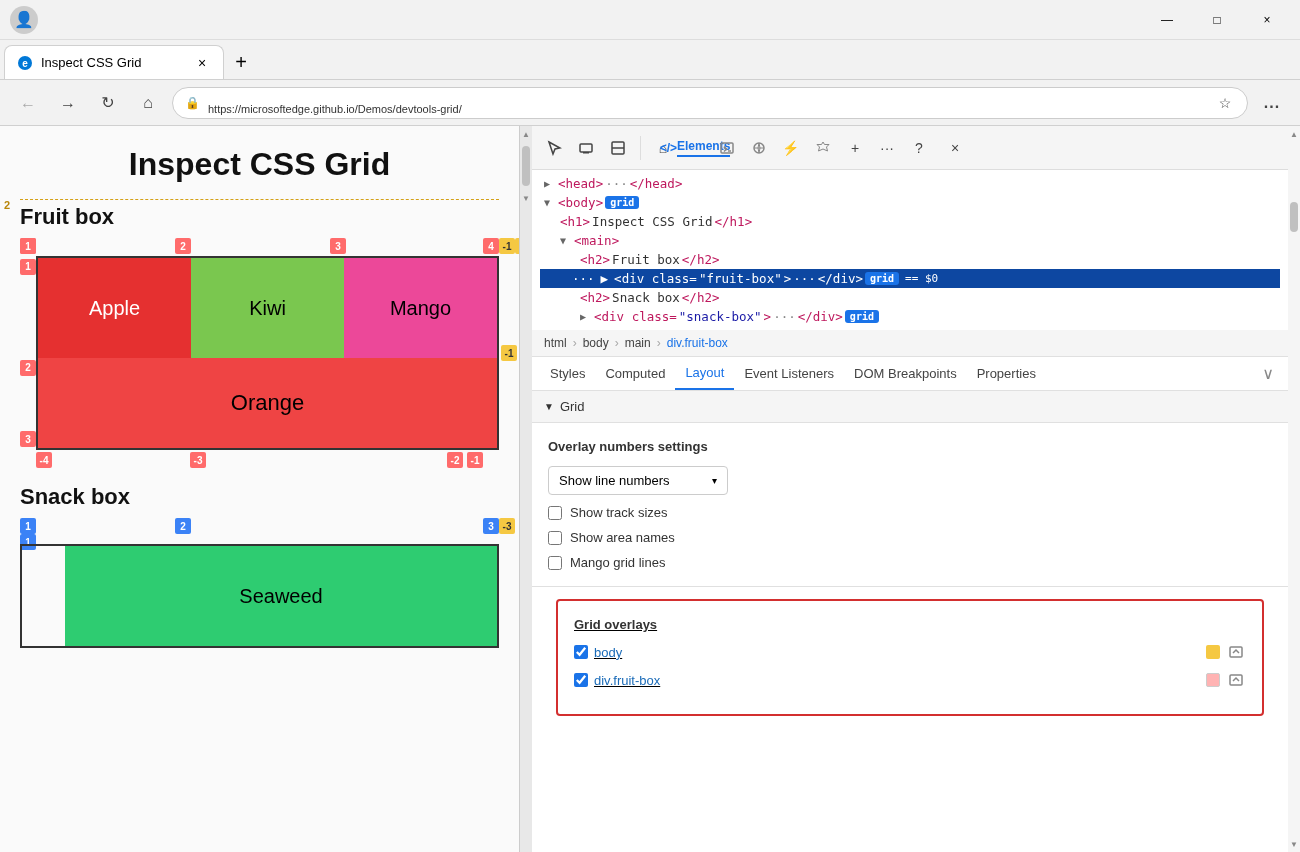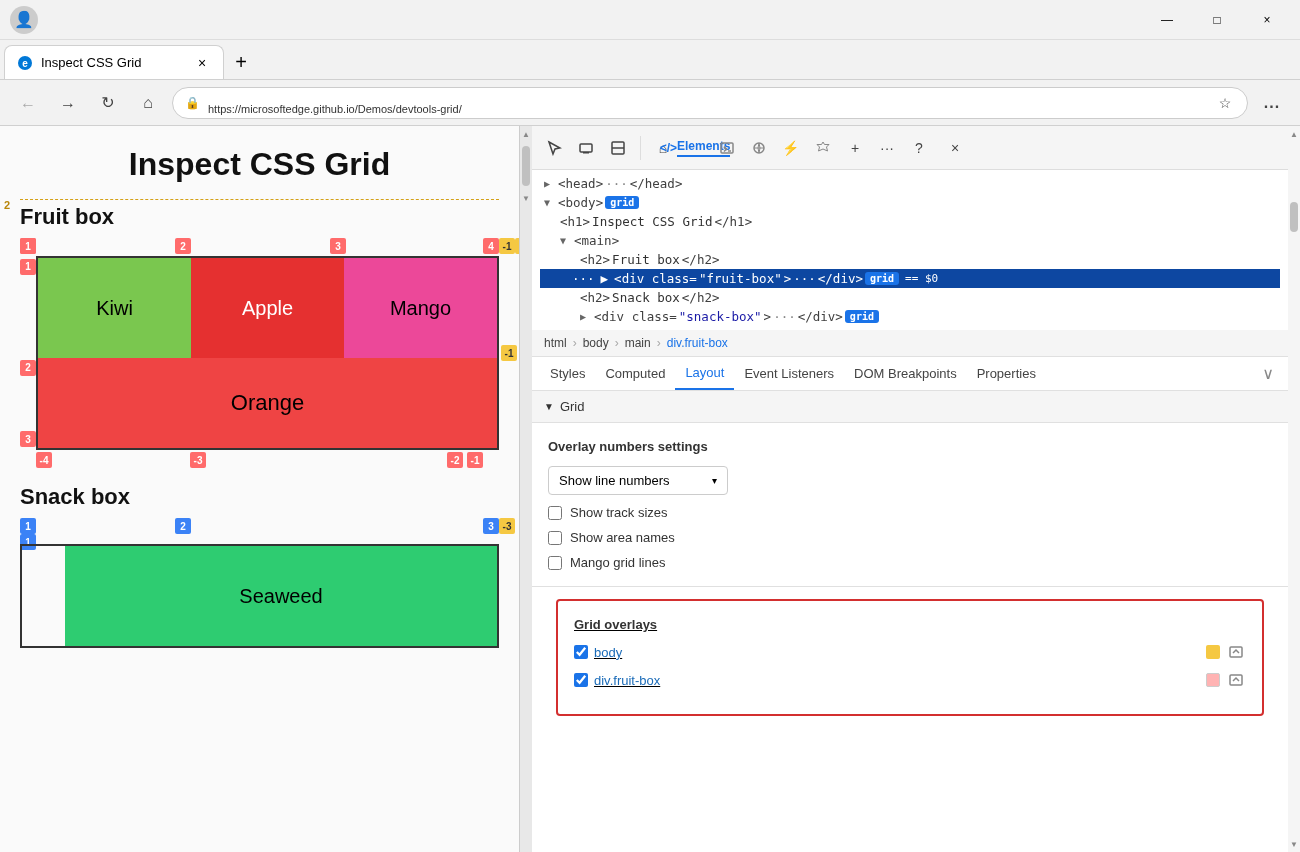--- a/index.html
+++ b/index.html
@@ -74,21 +74,21 @@
       display: flex; align-items: center; background: #f5f5f5; border-bottom: 1px solid #ddd;
       padding: 4px 8px; gap: 4px; height: 44px;
     }
     .dt-btn { width: 28px; height: 28px; border: none; background: transparent; cursor: pointer; border-radius: 4px; font-size: 14px; display: flex; align-items: center; justify-content: center; color: #444; }
 
     
     .dom-tree { font-family: 'Consolas', monospace; font-size: 12.5px; padding: 4px 8px; background: white; }
     .dom-line { padding: 2px 4px; display: flex; align-items: center; gap: 2px; cursor: default; }
     .dom-line.selected { background: #0d47a1; color: white; }
     .dom-line.selected span { color: white !important; }
-    .dom-tag { color: #404040; }
+    .dom-tag { color: #be185d; }
     .dom-attr { color: #1a1aa6; }
     .dom-text { color: #333; }
     .dom-badge { background: #1a73e8; color: white; font-size: 10px; padding: 1px 5px; border-radius: 3px; font-weight: bold; }
     .dom-arrow { color: #666; font-size: 10px; cursor: pointer; width: 12px; display: inline-block; }
     .dom-dots { color: #888; }
 
     
     .breadcrumb { display: flex; align-items: center; padding: 4px 8px; background: #f5f5f5; border-bottom: 1px solid #e0e0e0; font-size: 12px; gap: 2px; }
     .bc-item { color: #444; cursor: pointer; padding: 2px 4px; border-radius: 3px; }
     .bc-item.active { color: #1a73e8; }
@@ -216,22 +216,22 @@
             <span class="num-tag" style="position:relative;">1</span>
             <span class="num-tag" style="position:relative;margin-top:80px;">2</span>
             <span class="num-tag" style="position:relative;margin-top:50px;">3</span>
           </div>
 
           <div style="position:absolute;right:-18px;top:0;display:flex;flex-direction:column;justify-content:space-around;height:100%;">
             <span class="num-tag yellow" style="position:relative;">-1</span>
           </div>
 
           <div class="fruit-grid-wrapper" style="border:2px solid #333;flex:1;display:grid;grid-template-columns:1fr 1fr 1fr;grid-template-rows:auto auto;">
+            <div class="fruit-cell apple">Apple</div>
             <div class="fruit-cell kiwi">Kiwi</div>
-            <div class="fruit-cell apple">Apple</div>
             <div class="fruit-cell mango">Mango</div>
             <div class="fruit-cell orange" style="grid-column:span 3;background:#ef4444;min-height:90px;display:flex;align-items:center;justify-content:center;font-size:22px;">Orange</div>
           </div>
         </div>
 
         <div style="display:flex;justify-content:space-between;padding:2px 16px 0 16px;position:relative;height:18px;">
           <span class="num-tag" style="position:absolute;left:16px;">-4</span>
           <span class="num-tag" style="position:absolute;left:170px;">-3</span>
           <span class="num-tag" style="position:absolute;right:36px;">-2</span>
           <span class="num-tag" style="position:absolute;right:16px;">-1</span>

